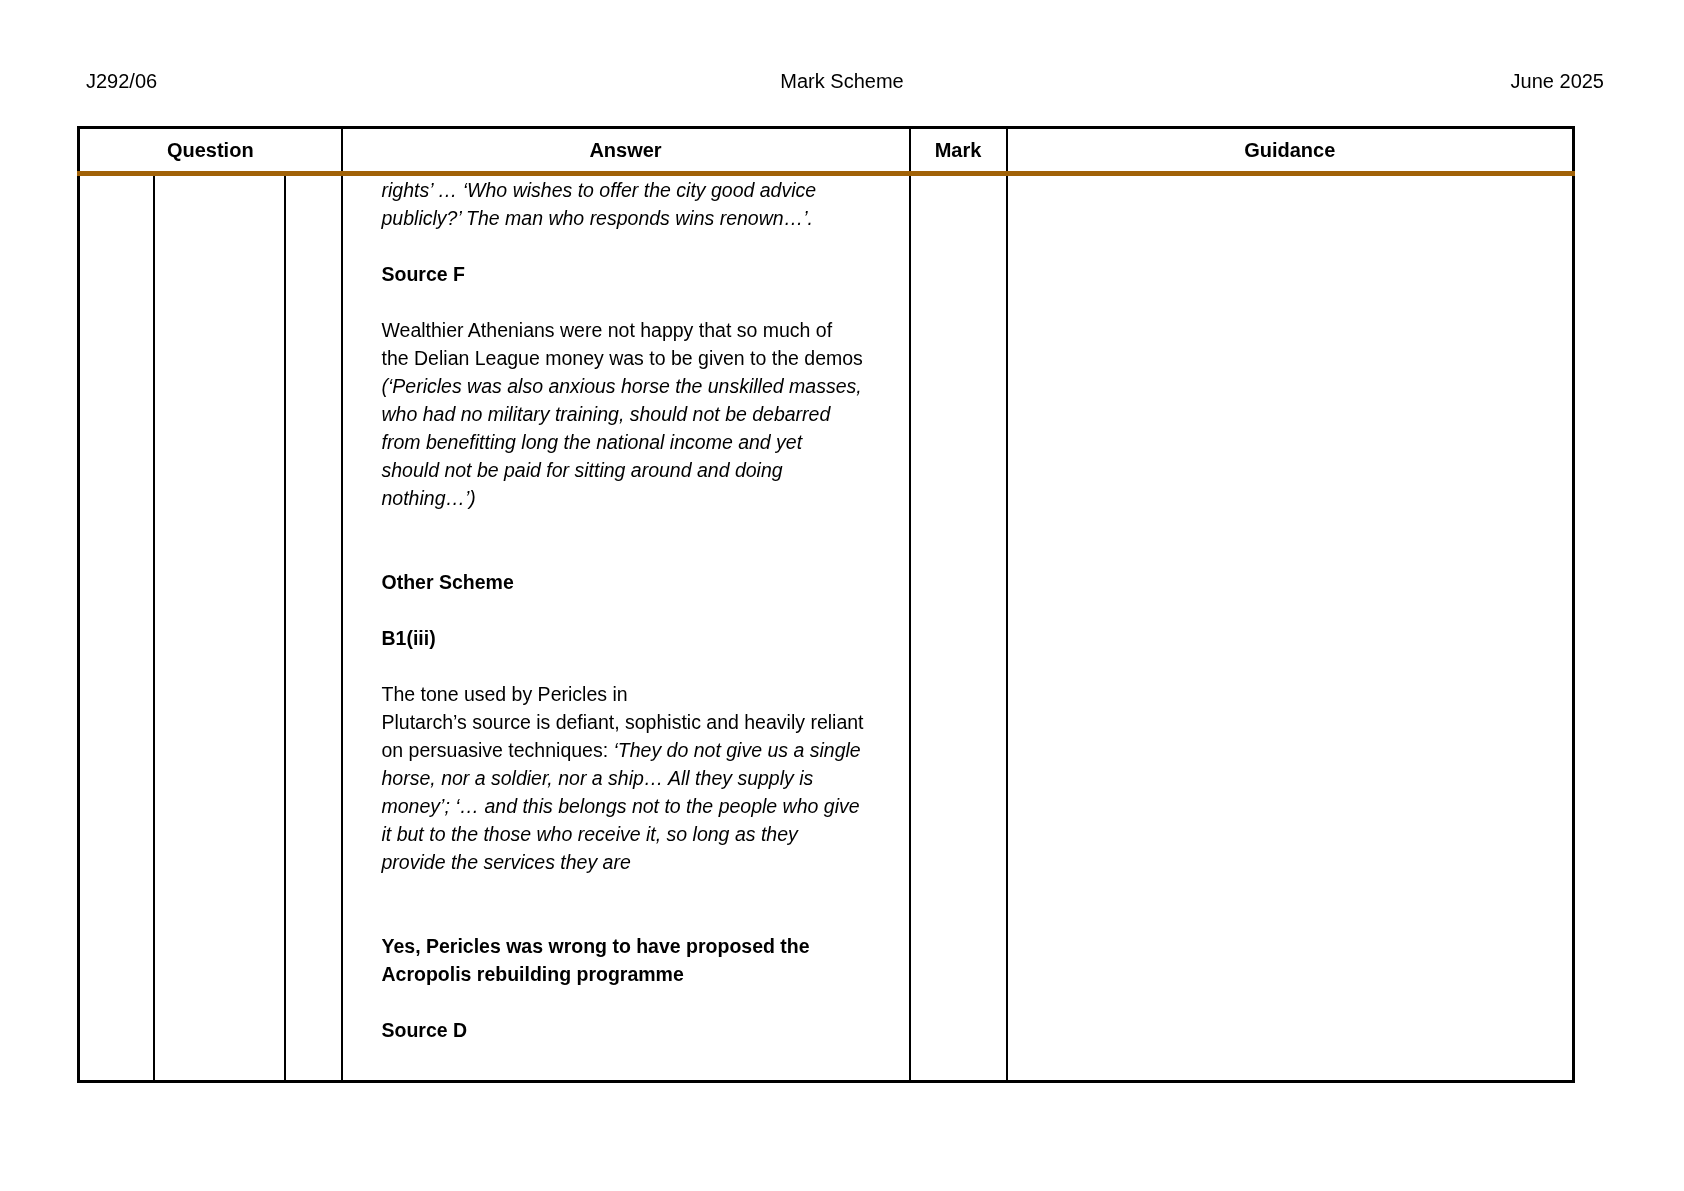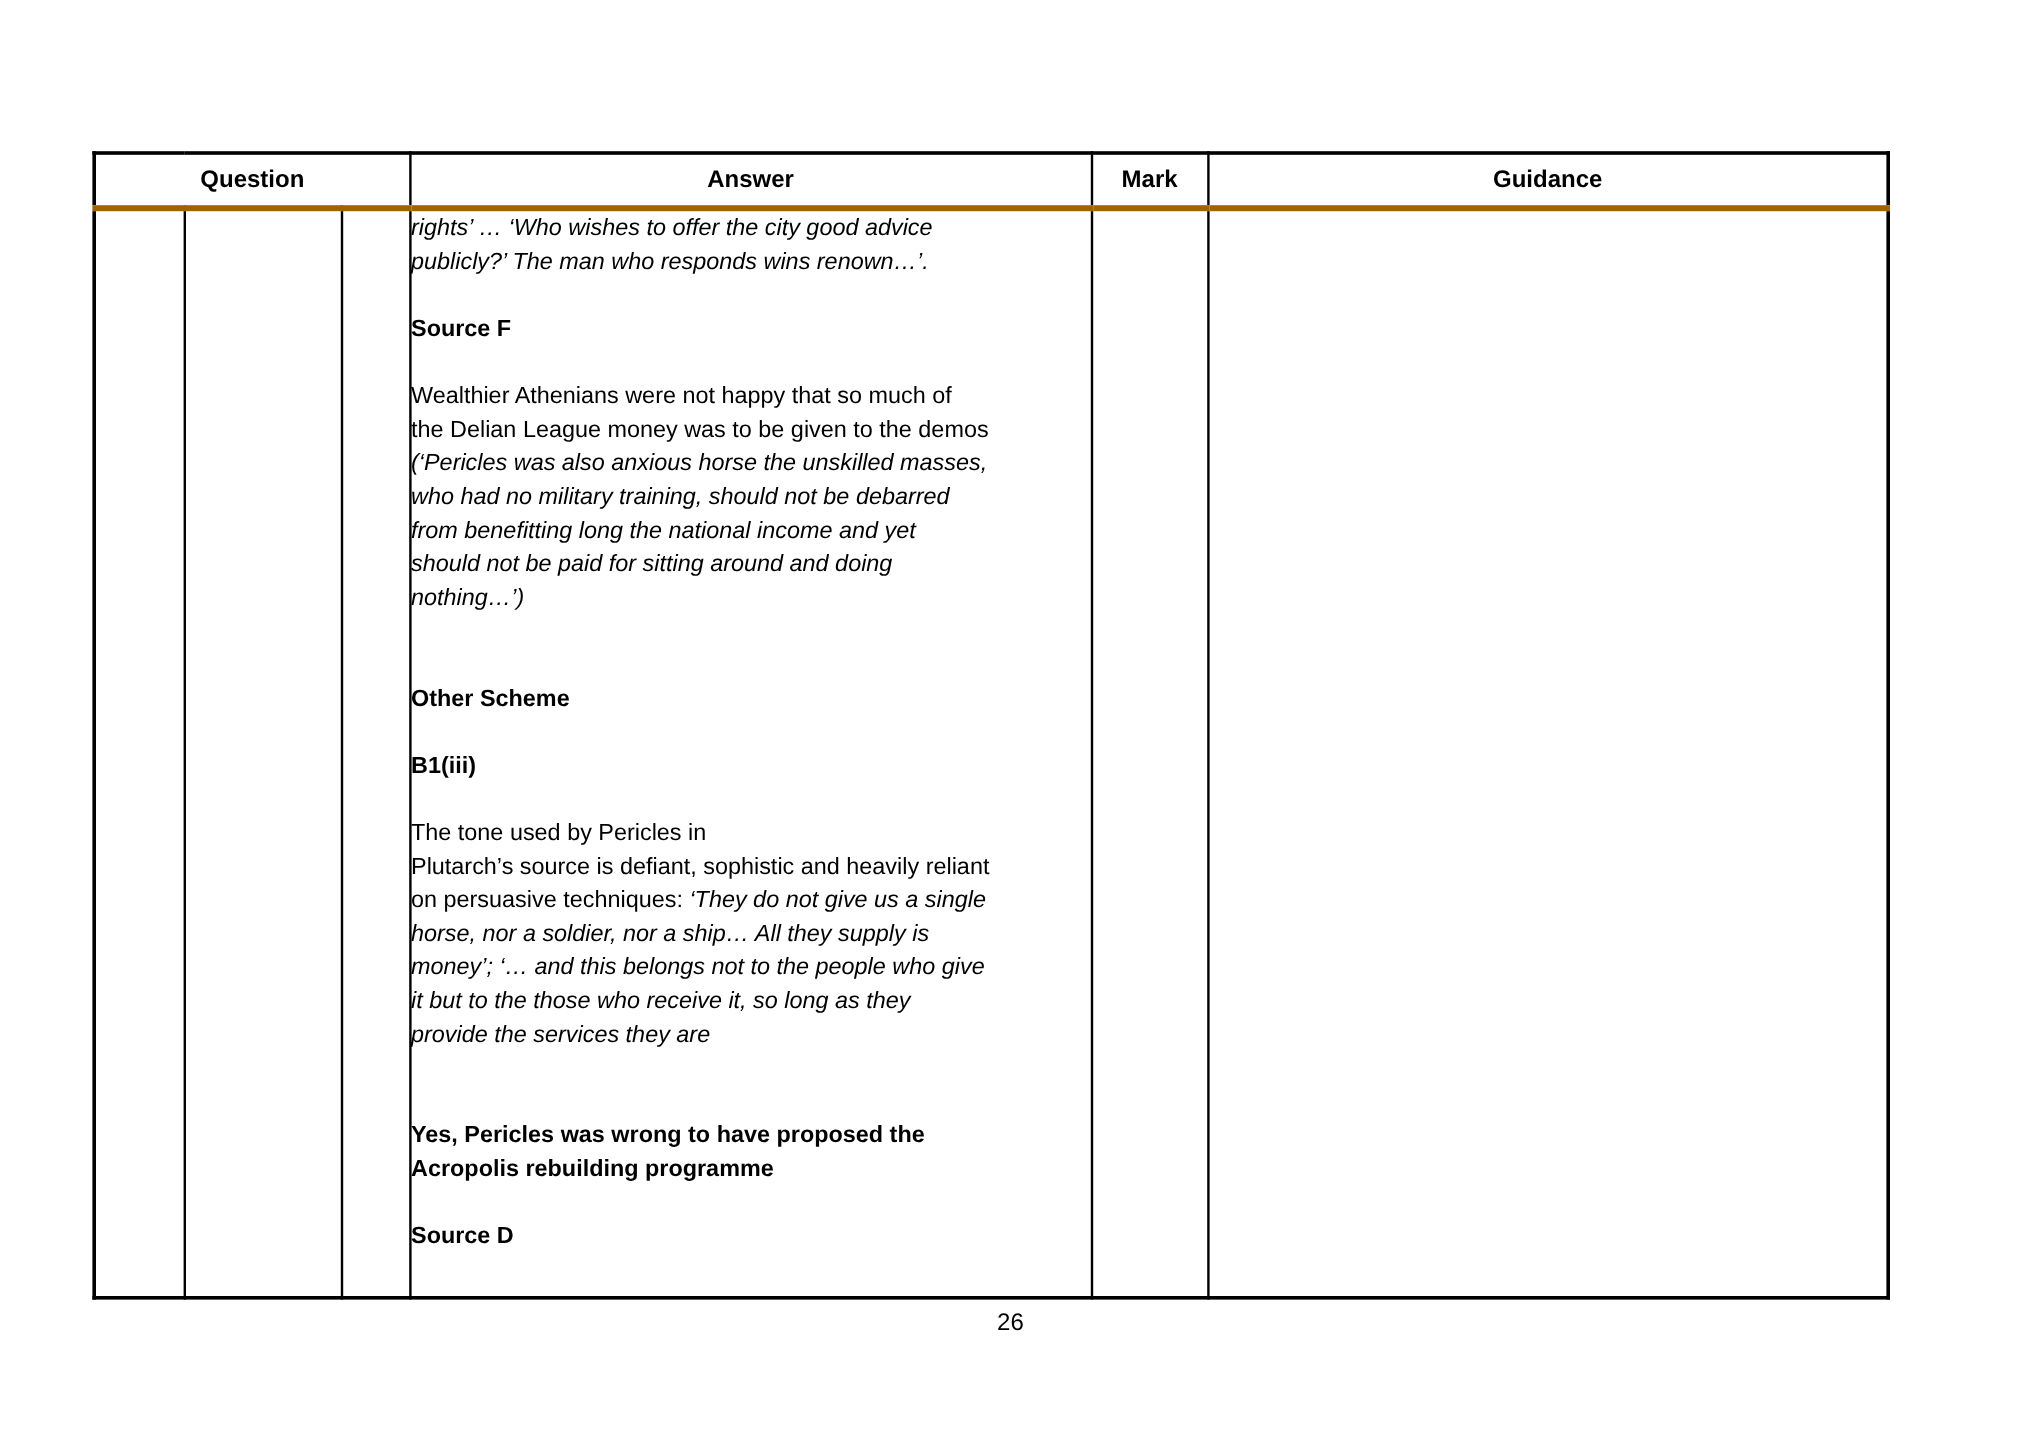--- a/index.html
+++ b/index.html
@@ -67,41 +67,46 @@
     text-align: center;
     vertical-align: middle;
     border-bottom: 5px solid #a16207;
   }
   td.answer-cell {
     padding: 5px 8px 0 8px;
   }
   .answer-content {
     line-height: 28px;
   }
-  .answer-content .para { margin: 0; }
+  .answer-content .para { margin: 0; padding-left: 39px; }
   .answer-content .line { white-space: pre; }
   .answer-content .it { font-style: italic; }
   .answer-content .bd { font-weight: bold; }
   .sp1 { margin-bottom: 28px !important; }
   .sp2 { margin-bottom: 56px !important; }
   
   .page-footer {
     position: absolute;
     top: 1091px;
     left: 0;
     width: 100%;
     text-align: center;
     font-size: 20px;
   }
 </style>
 </head>
 <body>
 
 <div class="page">
 
+  <div class="running-header">
+    <span class="doc-code">J292/06</span>
+    <span class="doc-title">Mark Scheme</span>
+    <span class="doc-date">June 2025</span>
+  </div>
 
   <table class="ms-table">
     <colgroup>
       <col style="width:75px">
       <col style="width:131px">
       <col style="width:57px">
       <col style="width:568px">
       <col style="width:97px">
       <col style="width:567px">
     </colgroup>
@@ -159,17 +164,14 @@
                 <div class="line"><span class="bd">Source D</span></div>
               </div>
             </div>
         </td>
         <td></td>
         <td></td>
       </tr>
     </tbody>
   </table>
 
-  <div class="page-footer">
-    <span>26</span>
-  </div>
 
 </div>
 
 </body></html>

